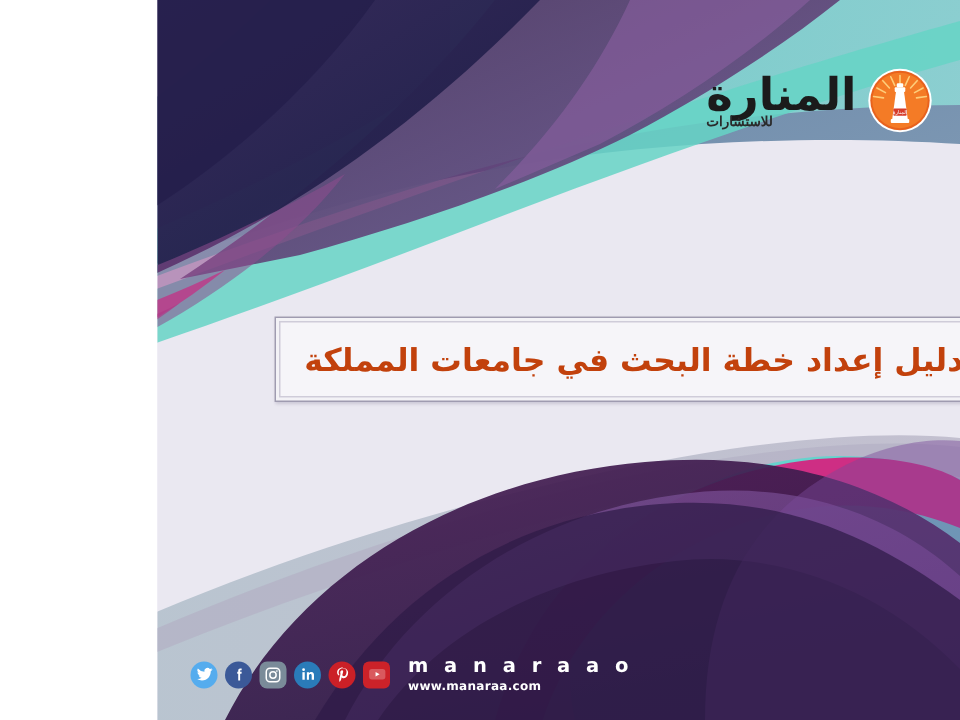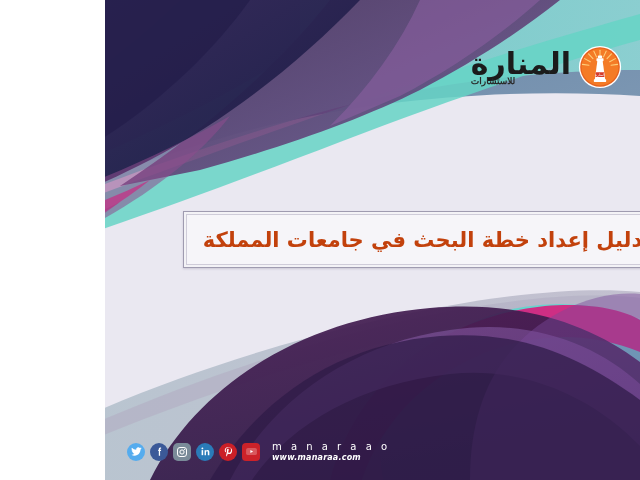--- a/index.html
+++ b/index.html
@@ -136,34 +136,33 @@
 
   .footer-text {
     margin-left: 7px;
     display: flex;
     flex-direction: column;
     justify-content: center;
     line-height: 1.15;
   }
   .footer-brand {
     font-family: "DejaVu Sans", "Liberation Sans", sans-serif;
-    font-size: 10px;
-    font-weight: normal;
+    font-size: 13px;
+    font-weight: bold;
     color: #ffffff;
     letter-spacing: 3px;
     white-space: nowrap;
   }
   .footer-url {
     font-family: "DejaVu Sans", "Liberation Sans", sans-serif;
     font-size: 8px;
     font-weight: bold;
     color: #ffffff;
     letter-spacing: 0.2px;
     white-space: nowrap;
-    font-style: italic;
   }
 </style>
 </head>
 <body>
 
 <div class="slide">
 
   <svg class="bg-svg" viewBox="0 0 640 480" preserveAspectRatio="none">
     <defs>
       <linearGradient id="gNavy" x1="0" y1="0" x2="1" y2="1">

